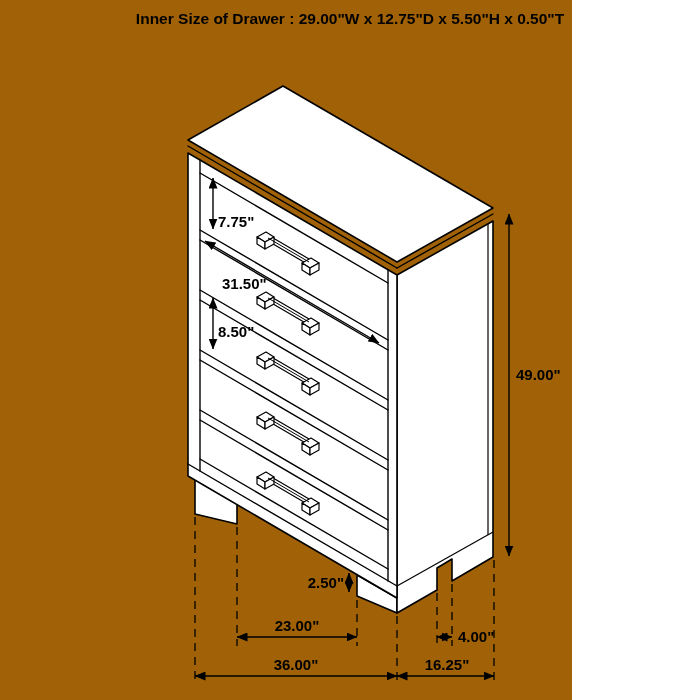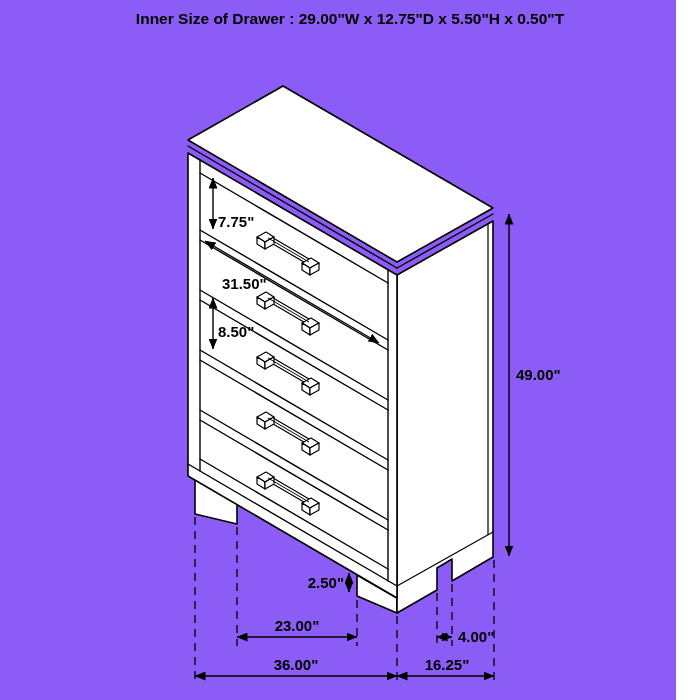--- a/index.html
+++ b/index.html
@@ -3,23 +3,23 @@
 <meta charset="utf-8">
 <style>
   html, body {
     margin: 0;
     padding: 0;
     background: #ffffff;
     font-family: "Liberation Sans", sans-serif;
   }
   .stage {
     position: relative;
-    width: 676px;
+    width: 572px;
     height: 700px;
-    background: #8b5cf6;
+    background: #a16207;
     overflow: hidden;
   }
   svg { display: block; }
   .outline {
     fill: #ffffff;
     stroke: #000000;
     stroke-width: 1.6;
     stroke-linejoin: round;
   }
   .edge {

